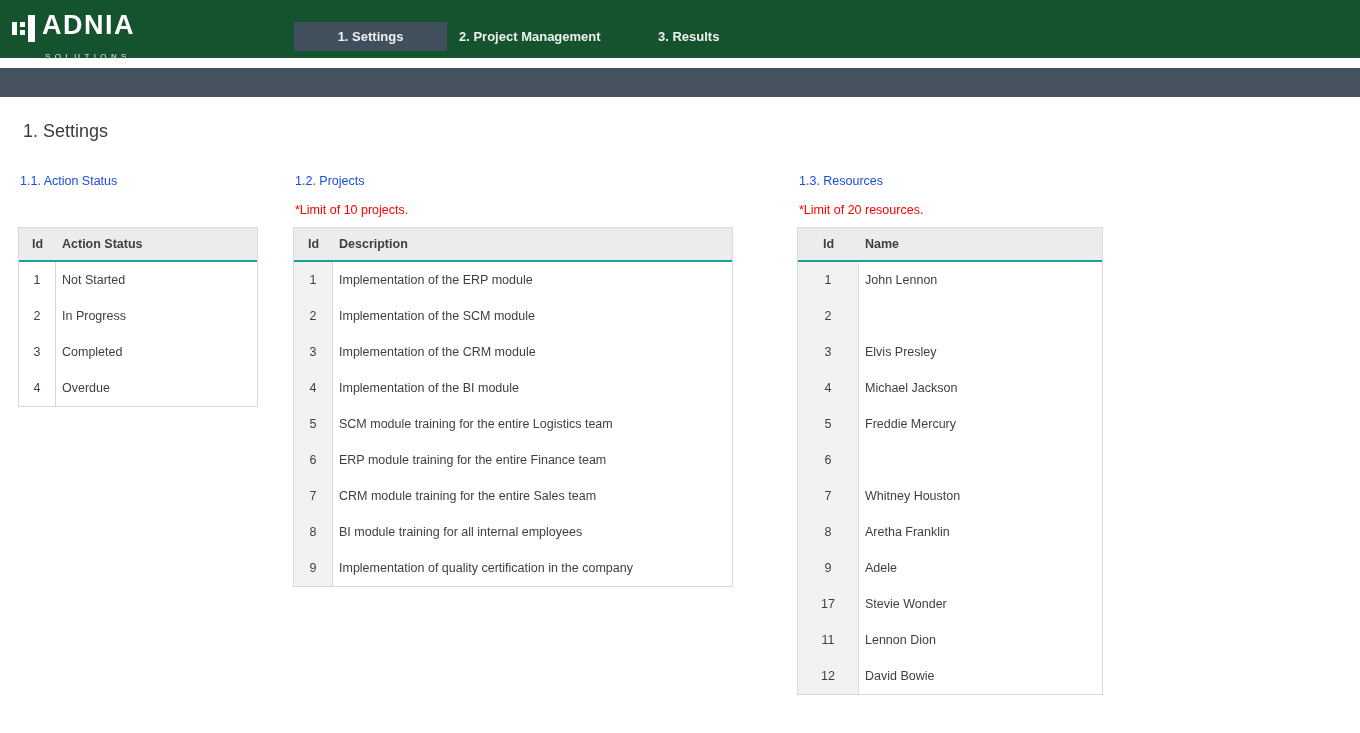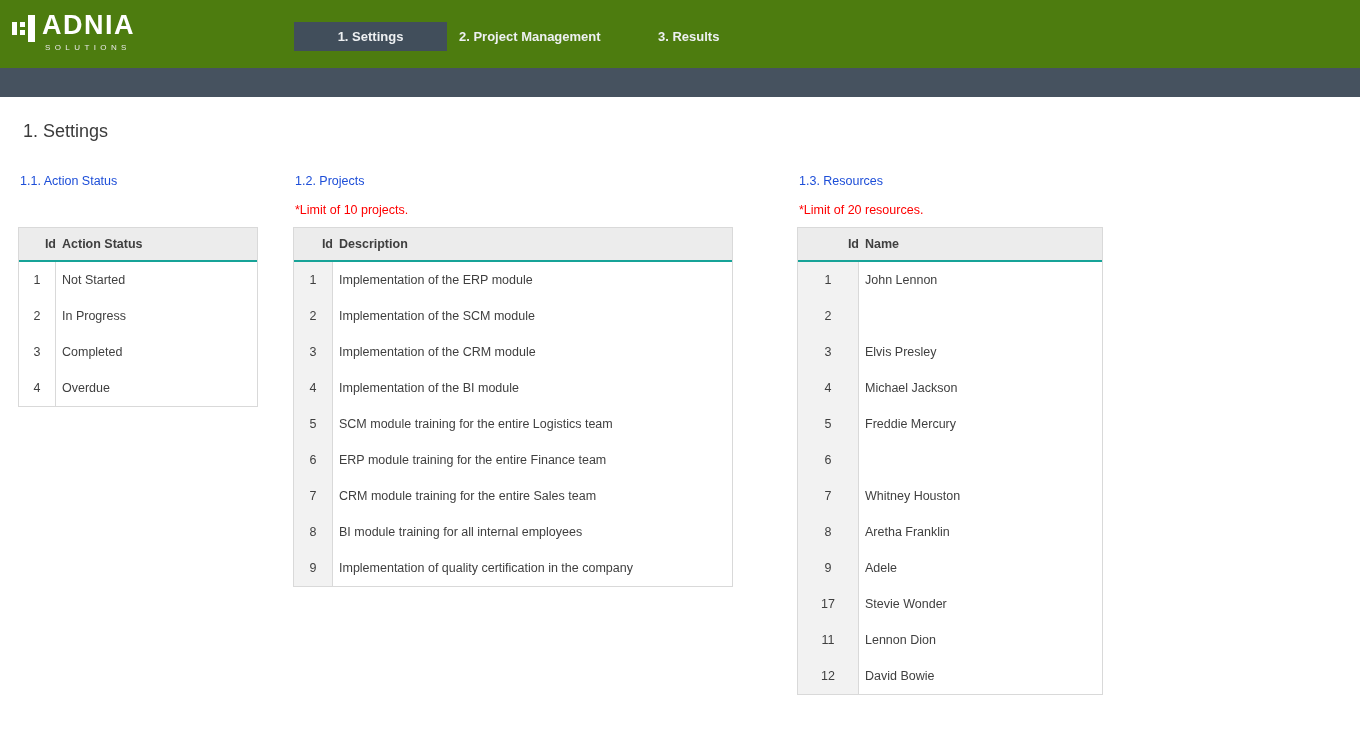--- a/index.html
+++ b/index.html
@@ -1,32 +1,32 @@
 <!DOCTYPE html>
 <html><head>
 <meta charset="utf-8">
 <style>
   * { margin:0; padding:0; box-sizing:border-box; }
   html,body { width:1360px; height:733px; background:#fff; overflow:hidden;
               font-family:"Liberation Sans", sans-serif; position:relative; }
 
   
-  .topbar { position:absolute; left:0; top:0; width:1360px; height:68px; background:#4d7c0f; }
+  .topbar { position:absolute; left:0; top:0; width:1360px; height:58px; background:#14532d; }
   .subbar { position:absolute; left:0; top:68px; width:1360px; height:29px; background:#46525f; }
 
   
   .logo { position:absolute; left:12px; top:12px; display:flex; align-items:flex-start; }
   .logo-icon { display:flex; align-items:center; height:28px; margin-top:2px; margin-right:7px; }
   .li-bar1 { width:5px; height:13px; background:#fff; }
   .li-colon { display:flex; flex-direction:column; justify-content:center; margin:0 3px; }
   .li-colon span { width:5px; height:5px; background:#fff; }
   .li-colon span + span { margin-top:3px; }
   .li-bar3 { width:7px; height:27px; background:#fff; }
   .brand-name { font-size:27px; line-height:27px; font-weight:bold; color:#fff; letter-spacing:1.5px; }
-  .brand-sub  { font-size:8px; letter-spacing:4.4px; color:#e9e9e9; margin-top:4px; padding-left:3px; }
+  .brand-sub  { font-size:8px; letter-spacing:4.4px; color:#e9e9e9; margin-top:13px; padding-left:3px; }
 
   
   .tab { position:absolute; top:22px; height:29px; line-height:29px; font-size:13px;
          font-weight:600; color:#eef0f2; cursor:pointer; white-space:nowrap; }
   .tab-active { left:294px; width:153px; text-align:center; background:#414e5b; }
   .tab-pm { left:459px; }
   .tab-res { left:658px; }
 
   
   .page-title { position:absolute; left:23px; top:121px; font-size:18px; color:#3b3b3b; }
@@ -35,21 +35,21 @@
   .sec-0 { left:18px;  width:240px; }
   .sec-1 { left:293px; width:440px; }
   .sec-2 { left:797px; width:306px; }
 
   .sec-title { position:absolute; top:2px; left:2px; font-size:12.5px; color:#1d4ed8; white-space:nowrap; }
   .sec-note  { position:absolute; top:31px; left:2px; font-size:12.5px; color:#fe0000; white-space:nowrap;text-align:right; }
 
   .tbl { position:absolute; top:55px; left:0; width:100%; border:1px solid #d9d9d9; background:#fff; }
   .thead { display:flex; align-items:center; height:34px; background:#ececec;
            border-bottom:2px solid #17a398; font-size:12.5px; font-weight:bold; color:#3f3f3f; }
-  .hid  { text-align:right; flex:none; }
+  .hid  { text-align:center; flex:none; }
   .hval { padding-left:6px; }
   .trow { display:flex; align-items:stretch; height:36px; font-size:12.5px; color:#3f3f3f; }
   .cid  { flex:none; display:flex; align-items:center; justify-content:center;
           border-right:1px solid #d9d9d9; }
   .cval { flex:1; display:flex; align-items:center; padding-left:6px; white-space:nowrap; overflow:hidden; }
 
   .sec-0 .hid, .sec-0 .cid { width:37px; }
   .sec-1 .hid, .sec-1 .cid { width:39px; }
   .sec-2 .hid, .sec-2 .cid { width:61px; }
   .sec-0 .cid { background:#ffffff; }

